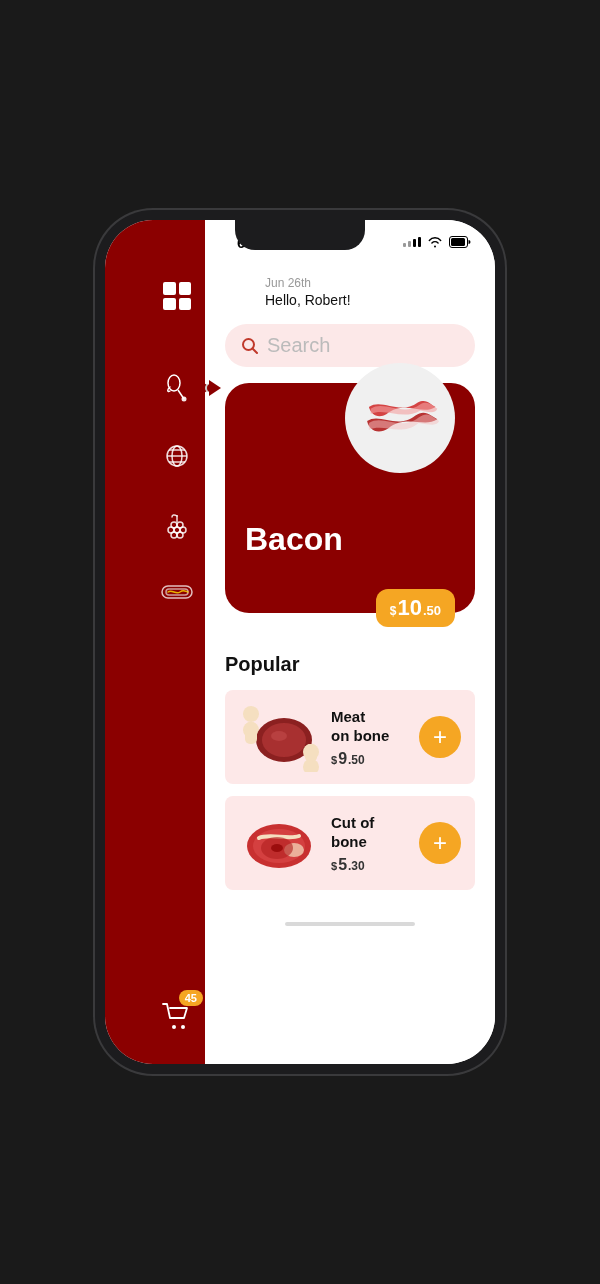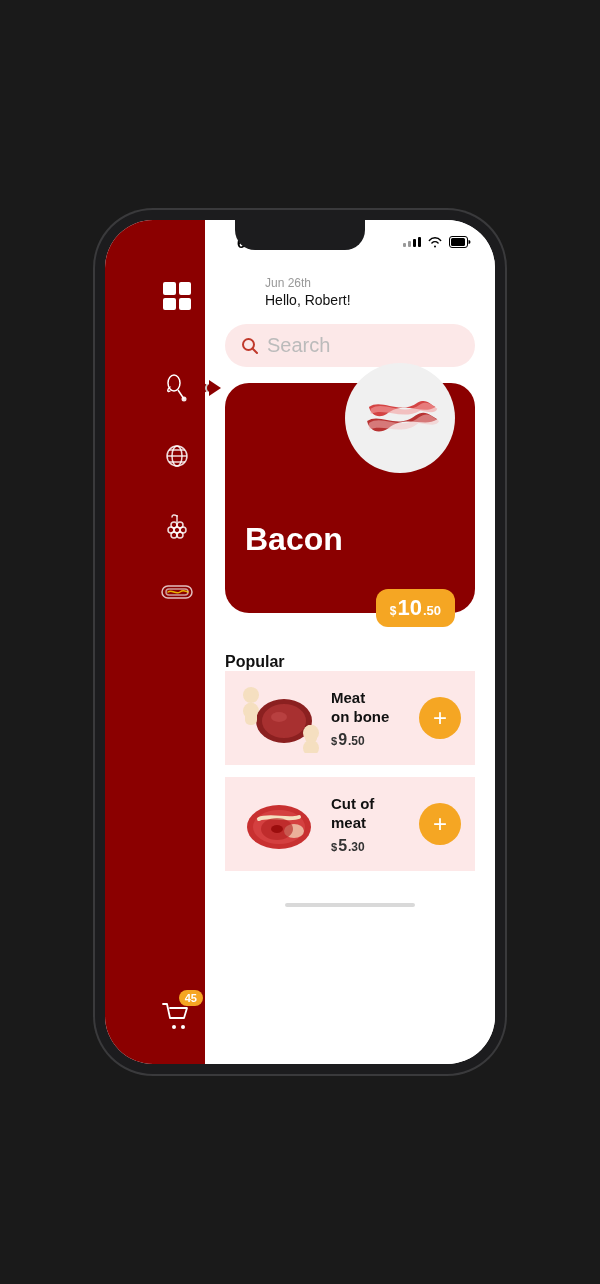--- a/index.html
+++ b/index.html
@@ -307,35 +307,35 @@
       font-size: 13px;
       font-weight: 600;
     }
 
     
     .popular-section {
       padding: 16px 20px 20px;
     }
 
     .section-title {
-      font-size: 16px;
+      font-size: 20px;
       font-weight: 700;
       color: #111;
-      margin-bottom: 0;
+      margin-bottom: 14px;
     }
 
     .product-list {
       display: flex;
       flex-direction: column;
       gap: 12px;
     }
 
     .product-card {
       background: #fde8e8;
-      border-radius: 0;
+      border-radius: 8px;
       padding: 12px 14px;
       display: flex;
       align-items: center;
       gap: 12px;
     }
 
     .product-image {
       width: 80px;
       height: 70px;
       display: flex;
@@ -604,21 +604,21 @@
 
               <path d="M20 30 C30 25 50 32 60 28" stroke="#f5dfc0" stroke-width="4" stroke-linecap="round"></path>
               <ellipse cx="55" cy="42" rx="10" ry="7" fill="#f5dfc0" opacity="0.7"></ellipse>
 
               <ellipse cx="38" cy="40" rx="16" ry="11" fill="#b02020" opacity="0.6"></ellipse>
 
               <ellipse cx="38" cy="40" rx="6" ry="4" fill="#8b0000" opacity="0.7"></ellipse>
             </svg>
           </div>
           <div class="product-info">
-            <div class="product-name">Cut of meat</div>
+            <div class="product-name">Cut of bone</div>
             <div class="product-price">
               <span class="p-dollar">$</span>
               <span class="p-main">5</span>
               <span class="p-cents">.30</span>
             </div>
           </div>
           <button class="add-btn">+</button>
         </div>
 
       </div>

